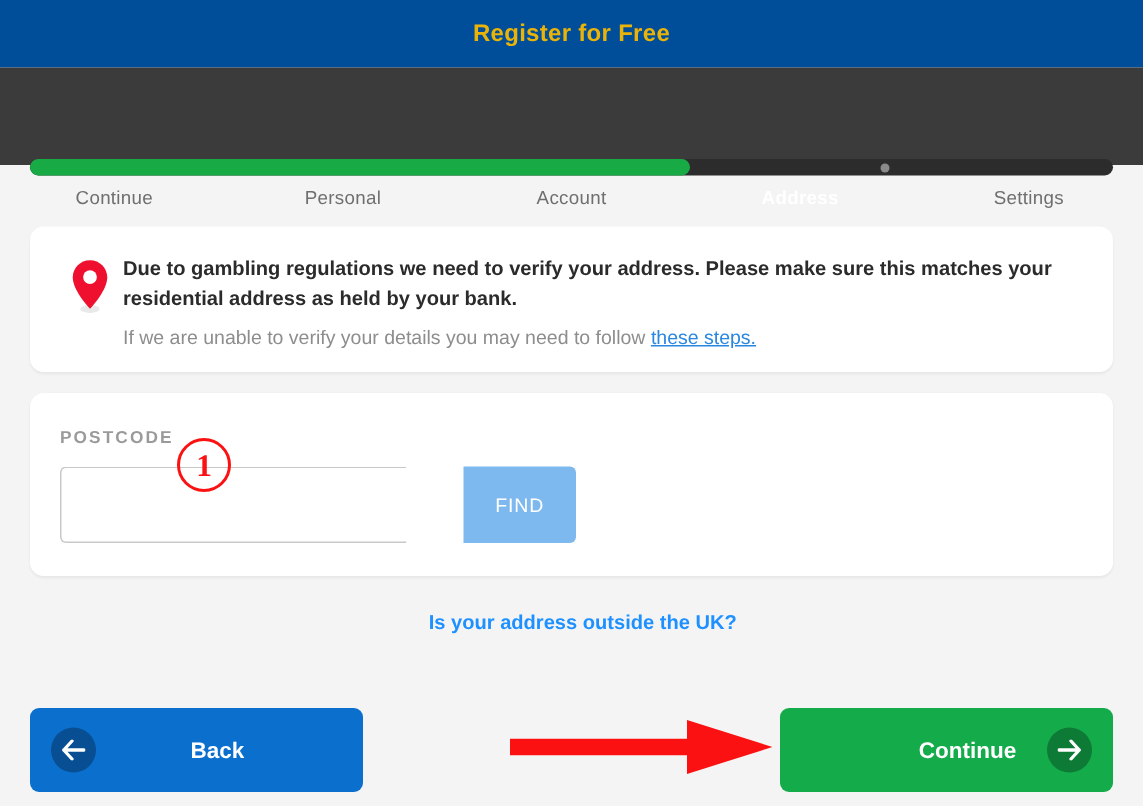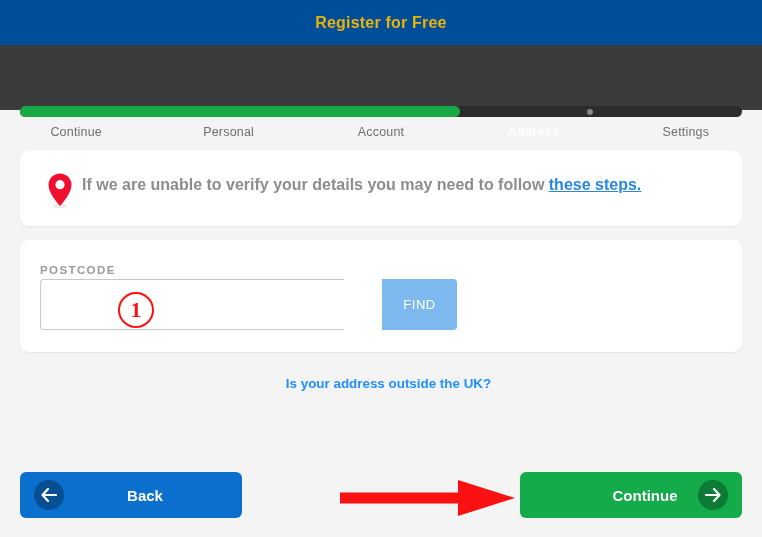--- a/index.html
+++ b/index.html
@@ -112,22 +112,22 @@
     flex: 1 1 auto;
   }
   .info-main {
     font-size: 13.4px;
     font-weight: bold;
     color: #2b2b2b;
     line-height: 1.52;
   }
   .info-sub {
     margin-top: 7px;
-    font-size: 16px;
-    font-weight: bold;
+    font-size: 13px;
+    font-weight: normal;
     color: #8d8d8d;
   }
   .info-sub a, .link {
     color: #2a87e0;
     text-decoration: underline;
   }
 
   
   .postcode-card {
     margin-top: 14px;
@@ -154,23 +154,23 @@
     font-size: 21px;
     font-weight: bold;
     display: flex;
     align-items: center;
     justify-content: center;
     font-family: "Liberation Serif", serif;
     box-sizing: border-box;
     z-index: 20;
   }
   .input-row {
-    margin-top: 1px;
-    display: flex;
-    width: 417px;
+    margin-top: 11px;
+    display: flex;
+    width: 344px;
     height: 51px;
     gap: 38px;
   }
   .postcode-input {
     flex: 1 1 auto;
     border: 1px solid #c8c8c8;
     border-right: none;
     border-radius: 4px 0 0 4px;
     font-size: 14px;
     font-family: "Liberation Sans", sans-serif;
@@ -211,21 +211,21 @@
     position: absolute;
     left: 20px;
     right: 20px;
     top: 472px;
     height: 50px;
   }
   .btn {
     position: absolute;
     top: 0;
     width: 222px;
-    height: 46px;
+    height: 56px;
     border: none;
     border-radius: 6px;
     color: #ffffff;
     font-size: 15px;
     font-weight: bold;
     cursor: pointer;
     display: flex;
     align-items: center;
     justify-content: center;
     font-family: "Liberation Sans", sans-serif;
@@ -292,20 +292,21 @@
 
   <div class="card info-card">
     <div class="pin-wrap">
       <svg width="28" height="38" viewBox="0 0 28 38" aria-hidden="true">
         <ellipse cx="14" cy="34" rx="6.5" ry="2.6" fill="#e9e9e9"></ellipse>
         <path d="M14 1.5C7.65 1.5 2.5 6.6 2.5 12.9c0 8.3 9.5 18.9 11.5 21 2-2.1 11.5-12.7 11.5-21C25.5 6.6 20.35 1.5 14 1.5z" fill="#ef0f2e"></path>
         <circle cx="14" cy="12.7" r="4.6" fill="#ffffff"></circle>
       </svg>
     </div>
     <div class="info-text">
+      <div class="info-main">Due to gambling regulations we need to verify your address. Please make sure this matches your residential address as held by your bank.</div>
       <div class="info-sub"><span>If we are unable to verify your details you may need to follow </span><a class="link" href="#">these steps.</a></div>
     </div>
   </div>
 
   <div class="card postcode-card">
     <div class="field-label">POSTCODE</div>
     <div class="input-row">
       <input class="postcode-input" type="text" placeholder="" value="" style="">
       <button class="find-button">FIND</button>
     </div>

